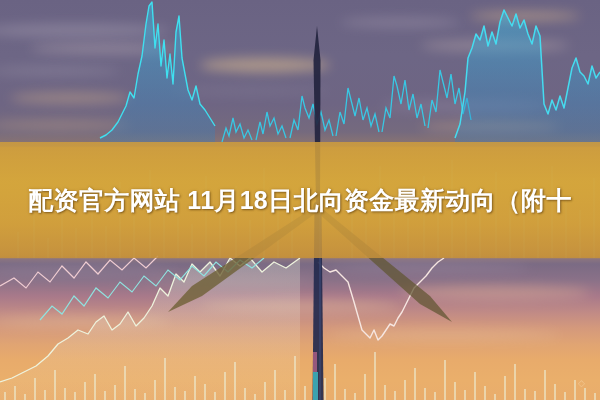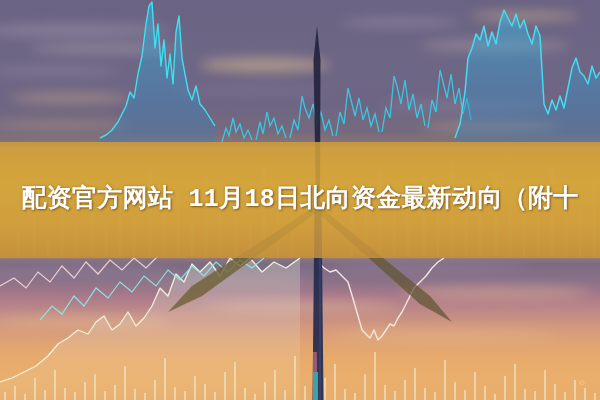--- a/index.html
+++ b/index.html
@@ -6,21 +6,21 @@
   html, body {
     margin: 0;
     padding: 0;
     background: #222;
   }
   #banner {
     position: relative;
     width: 600px;
     height: 400px;
     overflow: hidden;
-    font-family: Liberation Mono, monospace;
+    font-family: Liberation Sans, sans-serif;
     background: #6c6583;
   }
   .layer {
     position: absolute;
     inset: 0;
     width: 100%;
     height: 100%;
     pointer-events: none;
   }
   

